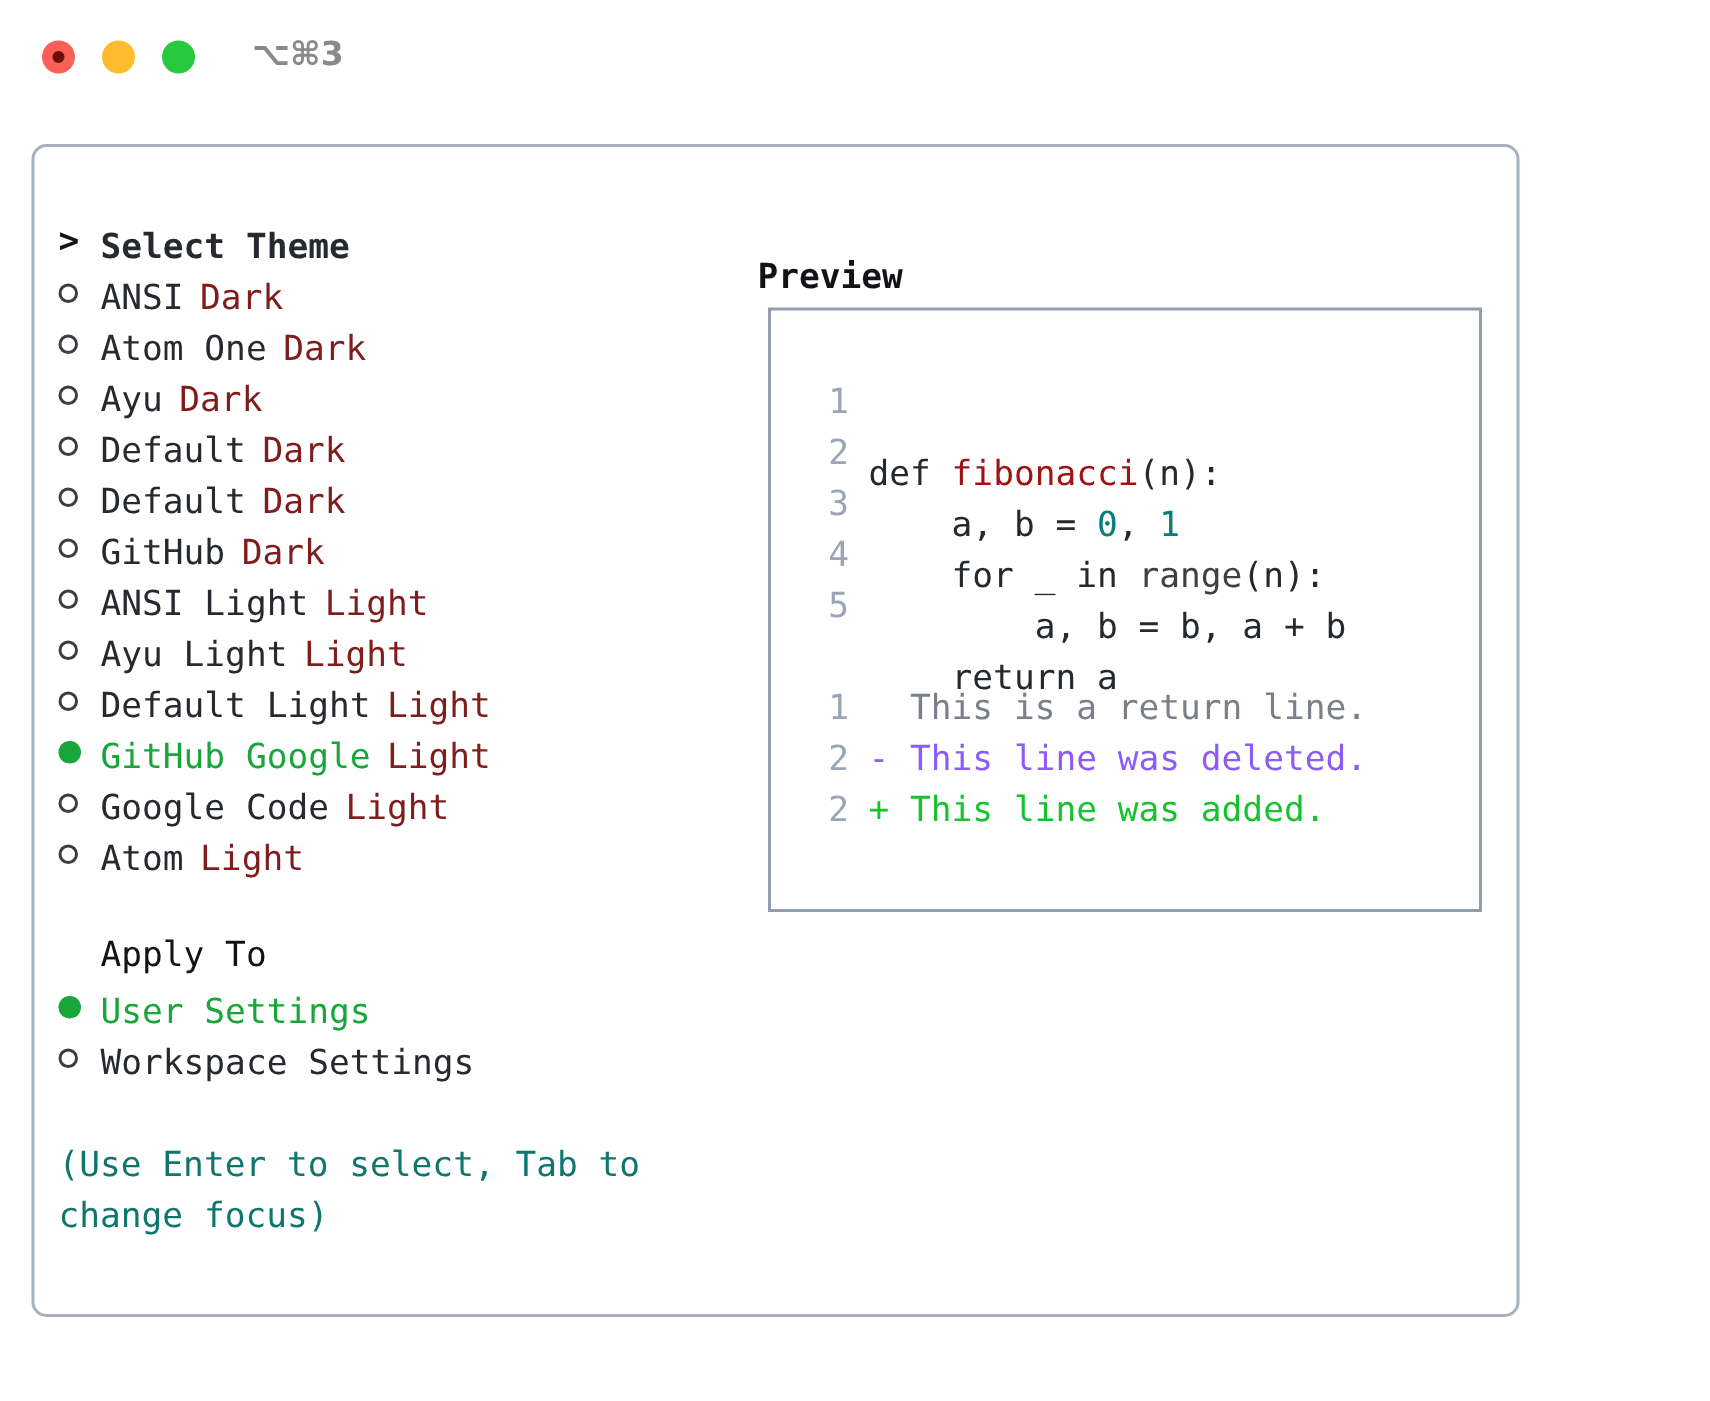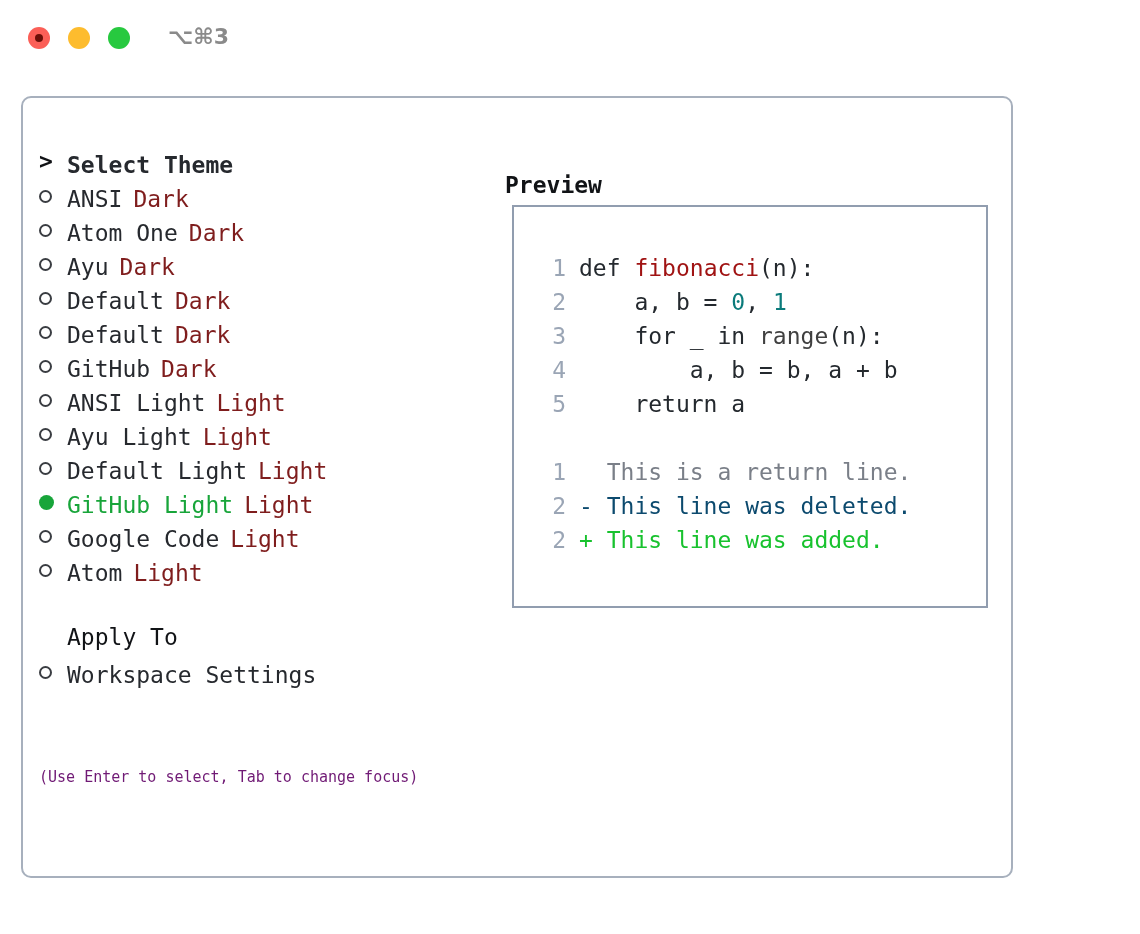--- a/index.html
+++ b/index.html
@@ -123,23 +123,23 @@
   }
   .section-title {
     color: #111316;
   }
   .spacer-row { height: 34px; }
 
   #hint-text {
     position: absolute;
     left: 16px; top: 662px;
     width: 420px;
-    font-size: 15px;
-    line-height: 34px;
-    color: #701a75;
+    font-size: 23px;
+    line-height: 34px;
+    color: #0f766e;
     white-space: pre-wrap;
   }
 
   
   #preview-column {
     position: absolute;
     left: 482px; top: 50px;
     width: 500px;
     margin-top: 20px;
   }
@@ -168,27 +168,27 @@
     font-size: 23px;
     line-height: 34px;
     white-space: pre;
   }
   .lineno {
     flex: 0 0 30px;
     text-align: right;
     color: #9aa5b5;
     margin-right: 13px;
   }
-  .code-text { color: #24292e; }
+  .code-text { color: #24292e; margin-top: 48px; }
   .tok-fn     { color: #a01313; }
   .tok-num    { color: #0b7b7b; }
   .tok-builtin{ color: #404040; }
   .gap-row { height: 34px; }
   .diff-context { color: #7a7f88; }
-  .diff-del     { color: #0c4a6e; }
+  .diff-del     { color: #8b5cf6; }
   .diff-add     { color: #18c22e; }
 </style>
 </head>
 <body>
 
 <div id="app-window">
 
   <div id="titlebar">
     <div class="dot" id="dot-close">
       <span class="inner"></span>
@@ -209,32 +209,33 @@
       <div id="theme-items">
           <div class="list-row"><span class="marker"><span class="circle-hollow"></span></span><span class="label">ANSI</span><span class="tag">Dark</span></div>
           <div class="list-row"><span class="marker"><span class="circle-hollow"></span></span><span class="label">Atom One</span><span class="tag">Dark</span></div>
           <div class="list-row"><span class="marker"><span class="circle-hollow"></span></span><span class="label">Ayu</span><span class="tag">Dark</span></div>
           <div class="list-row"><span class="marker"><span class="circle-hollow"></span></span><span class="label">Default</span><span class="tag">Dark</span></div>
           <div class="list-row"><span class="marker"><span class="circle-hollow"></span></span><span class="label">Default</span><span class="tag">Dark</span></div>
           <div class="list-row"><span class="marker"><span class="circle-hollow"></span></span><span class="label">GitHub</span><span class="tag">Dark</span></div>
           <div class="list-row"><span class="marker"><span class="circle-hollow"></span></span><span class="label">ANSI Light</span><span class="tag">Light</span></div>
           <div class="list-row"><span class="marker"><span class="circle-hollow"></span></span><span class="label">Ayu Light</span><span class="tag">Light</span></div>
           <div class="list-row"><span class="marker"><span class="circle-hollow"></span></span><span class="label">Default Light</span><span class="tag">Light</span></div>
-          <div class="list-row row-selected"><span class="marker"><span class="circle-filled"></span></span><span class="label">GitHub Light</span><span class="tag">Light</span></div>
+          <div class="list-row row-selected"><span class="marker"><span class="circle-filled"></span></span><span class="label">GitHub Google</span><span class="tag">Light</span></div>
           <div class="list-row"><span class="marker"><span class="circle-hollow"></span></span><span class="label">Google Code</span><span class="tag">Light</span></div>
           <div class="list-row"><span class="marker"><span class="circle-hollow"></span></span><span class="label">Atom</span><span class="tag">Light</span></div>
         </div>
 
       <div class="spacer-row"></div>
 
       <div class="list-row">
         <span class="marker"></span><span class="label section-title">Apply To</span>
       </div>
 
       <div id="apply-options">
+          <div class="list-row row-selected"><span class="marker"><span class="circle-filled"></span></span><span class="label">User Settings</span></div>
           <div class="list-row"><span class="marker"><span class="circle-hollow"></span></span><span class="label">Workspace Settings</span></div>
         </div>
     </div>
 
     <div id="hint-text">(Use Enter to select, Tab to change focus)</div>
 
     <div id="preview-column">
       <div id="preview-title">Preview</div>
     </div>
 

